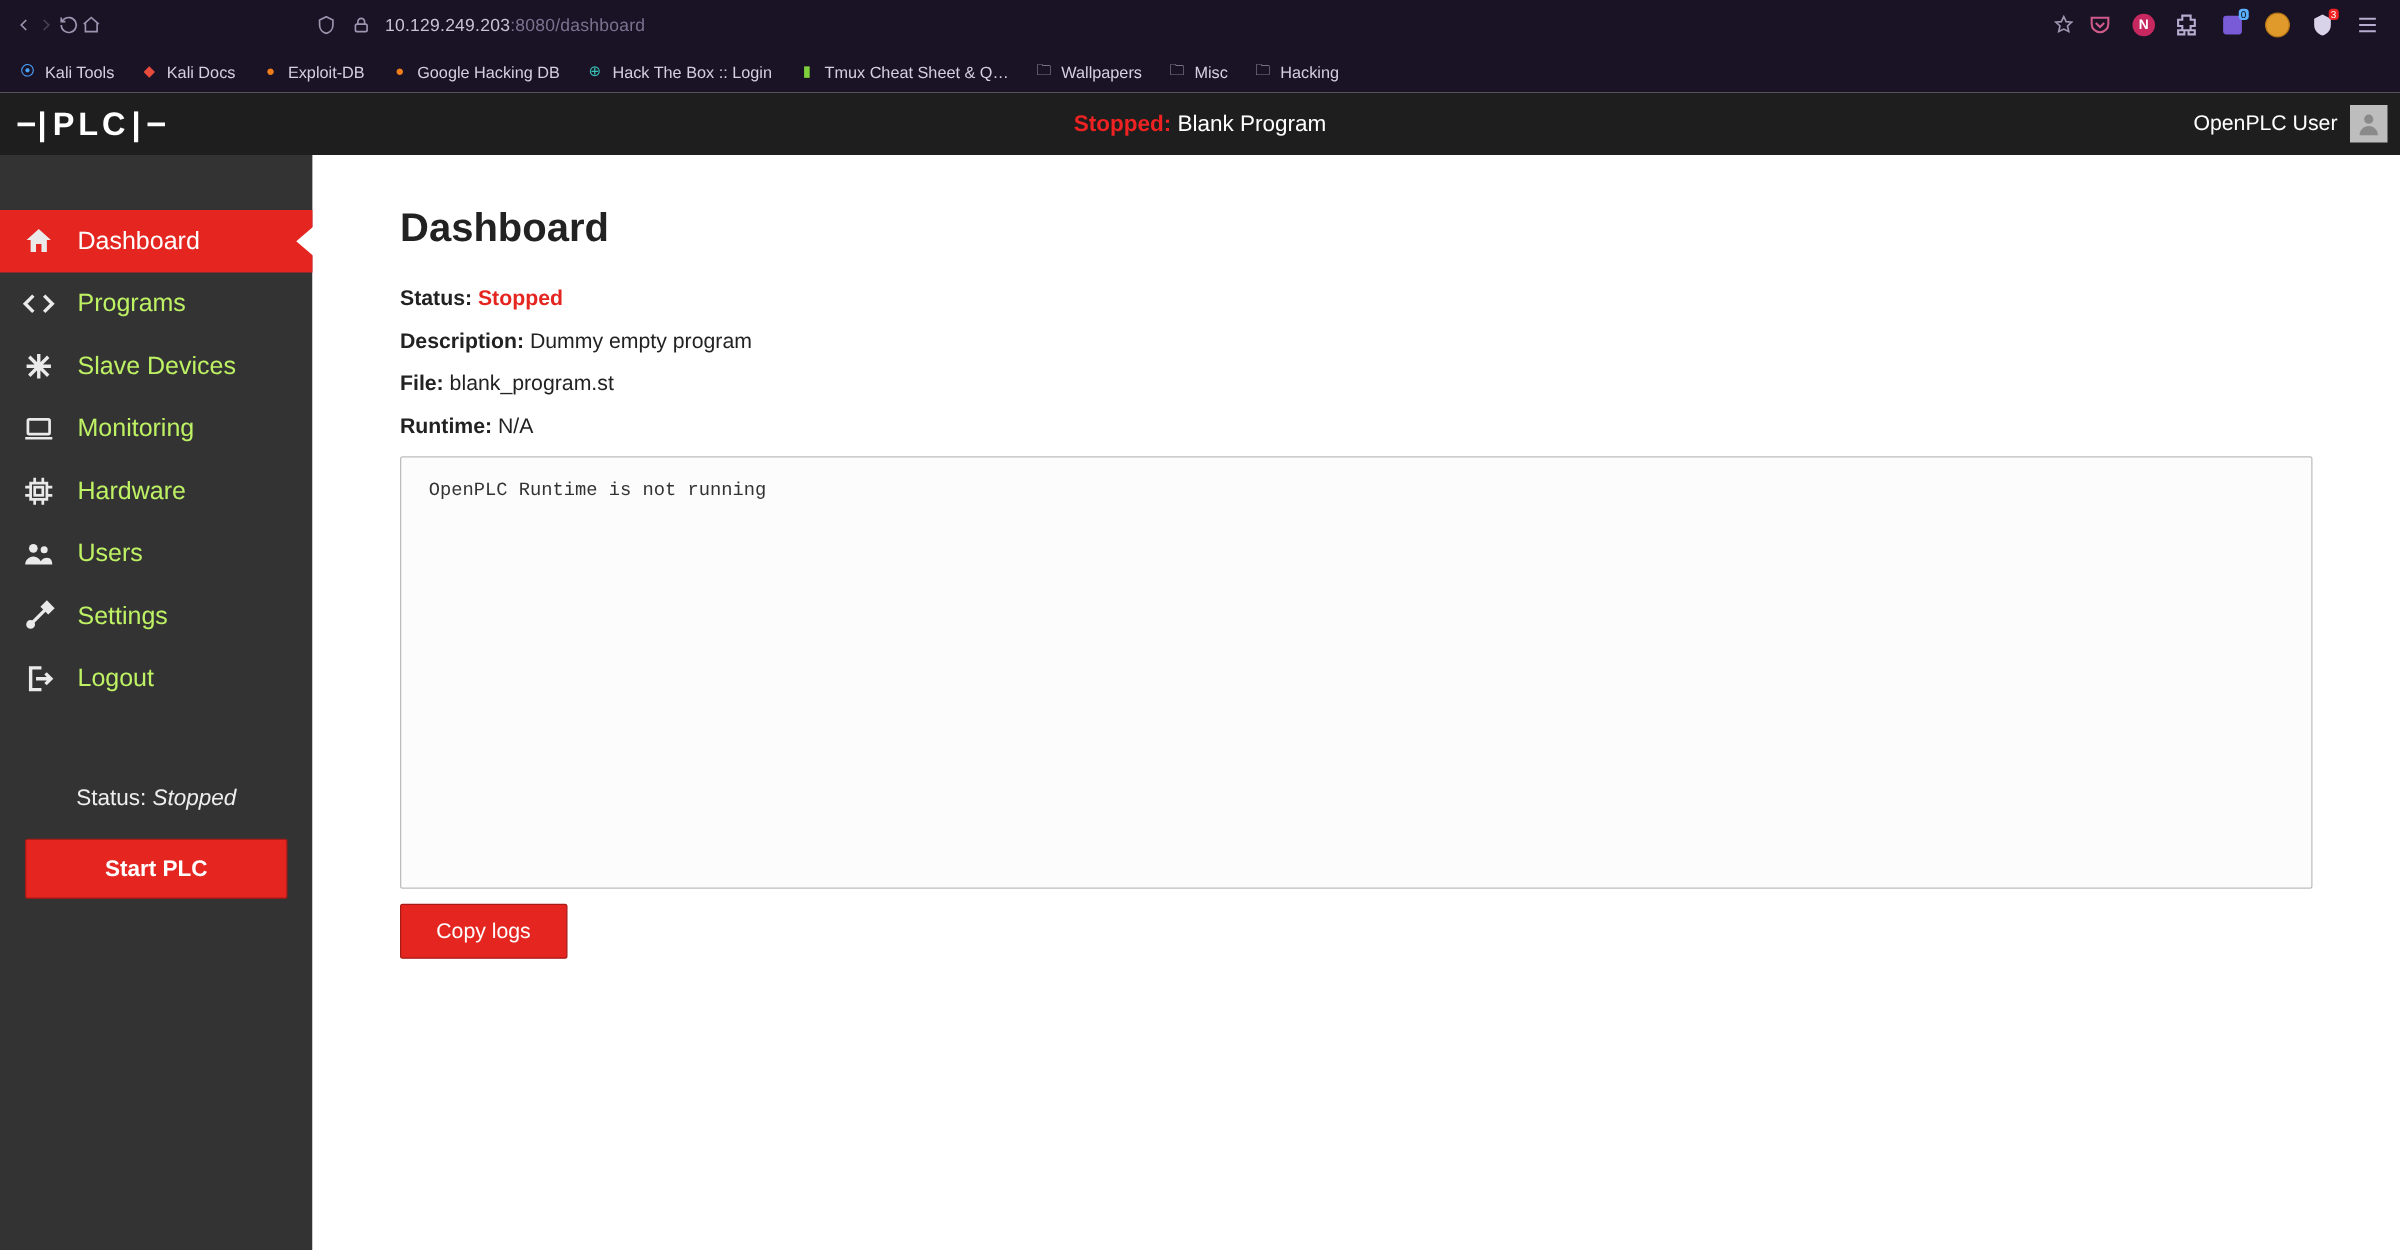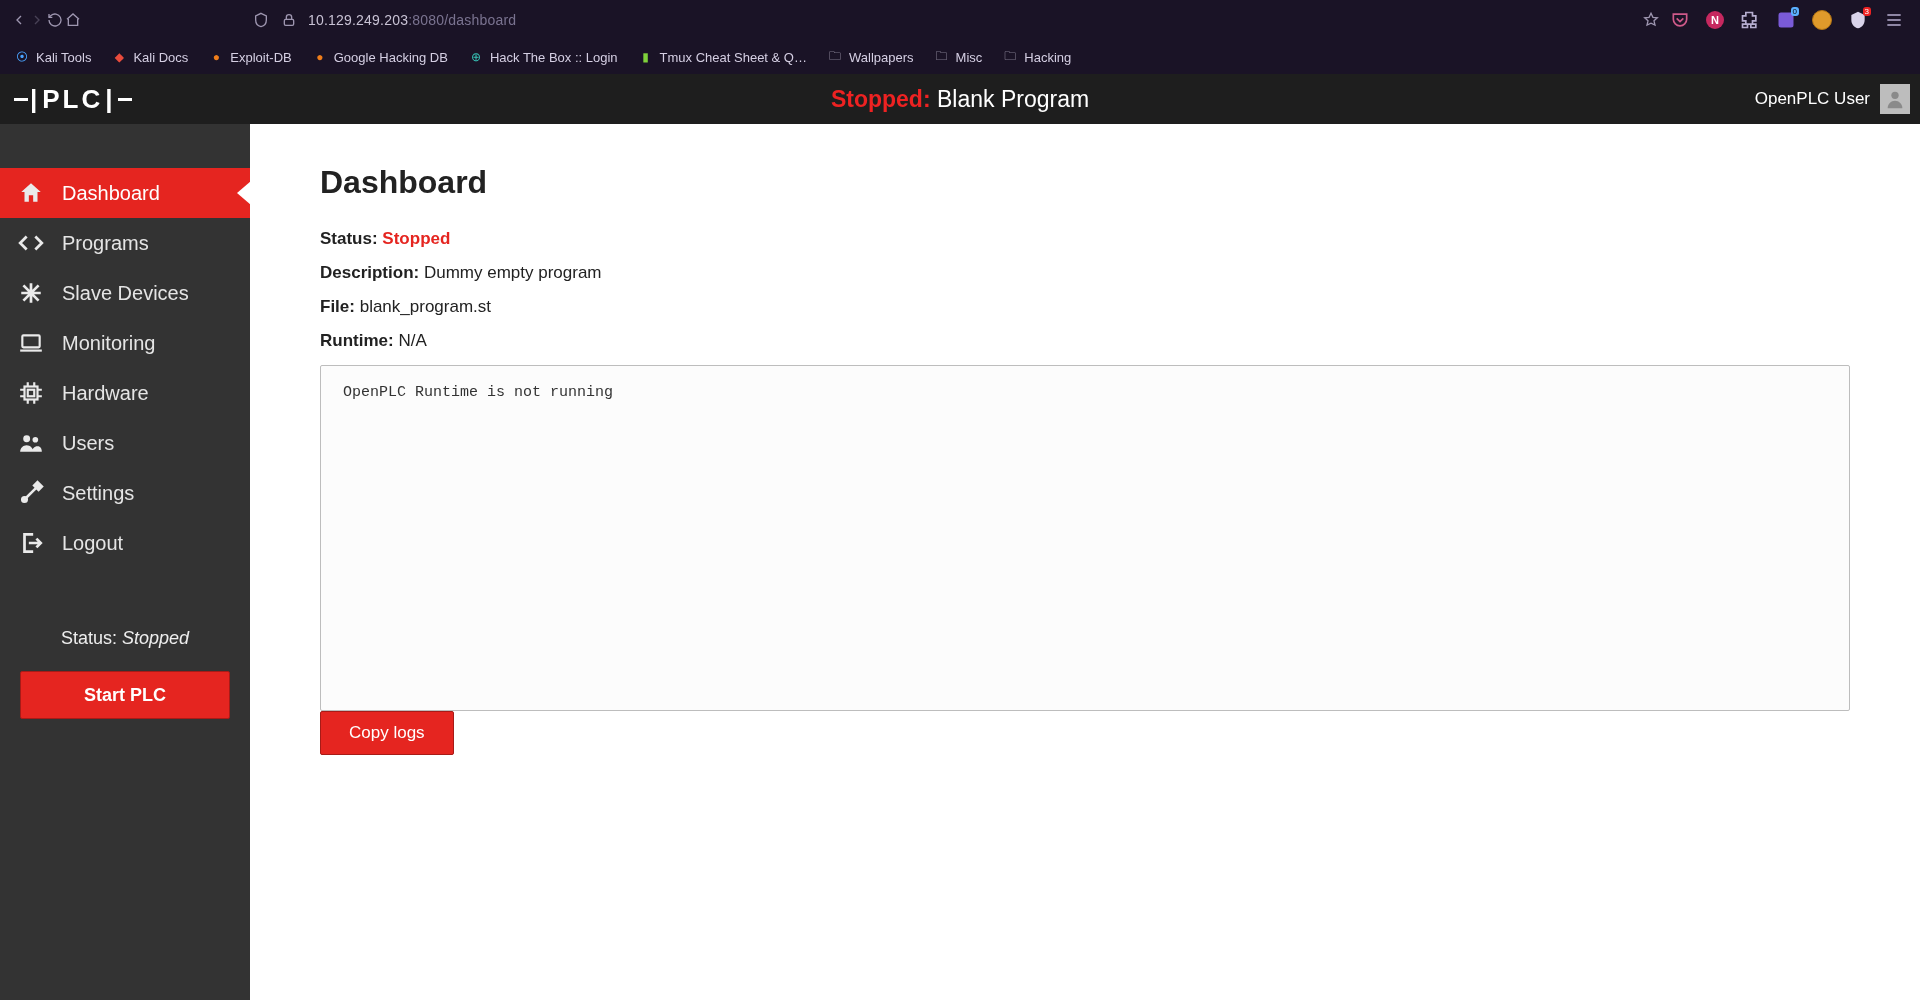--- a/index.html
+++ b/index.html
@@ -25,50 +25,50 @@
   .bm-item { display:flex; align-items:center; gap:6px; color:#d5cfe3; cursor:pointer;}
   .bm-fav { width:16px; height:16px; display:inline-flex; align-items:center; justify-content:center; font-size:12px;}
   .fav-blue { color:#4aa3ff;} .fav-red { color:#e94b3c;} .fav-orange{color:#ef7d1a;}
   .fav-green{color:#7fd13b;} .fav-folder{color:#c8c2d4;}
   .fav-teal{color:#37c1b5;}
 
   
   .plc-header { background:#1e1e1e; color:#fff; height:50px; display:flex; align-items:center; position:relative; }
   .plc-logo { display:flex; align-items:center; gap:0; color:#fff; font-weight:800; letter-spacing:3px; font-size:26px; padding-left:14px; font-family: "Arial Black", Arial, sans-serif;}
   .plc-logo .bar{display:inline-block;width:14px;height:3px;background:#fff;vertical-align:middle;}
-  .plc-center { position:absolute; left:50%; transform:translateX(-50%); font-size:23px; }
+  .plc-center { position:absolute; left:50%; transform:translateX(-50%); font-size:18px; }
   .plc-center .stop { color:#e22; font-weight:600;}
   .plc-userwrap { margin-left:auto; display:flex; align-items:center; gap:10px; padding-right:10px; font-size:17px;}
   .avatar-box { width:30px; height:30px; background:#bdbdbd; display:flex; align-items:center; justify-content:center; color:#888;}
   .avatar-box svg{width:22px;height:22px;}
 
   
   .app-body { display:flex; height: calc(1000px - 40px - 34px - 50px); }
   .sidebar { width:250px; background:#333333; color:#eee; display:flex; flex-direction:column; }
   .side-top-pad { height:44px; background:#333333;}
-  .side-item { display:flex; align-items:center; gap:18px; padding:12px 18px; font-size:20px; color:#e5e5e5; cursor:pointer; position:relative;}
+  .side-item { display:flex; align-items:center; gap:18px; padding:12px 18px; font-size:20px; color:#bef264; cursor:pointer; position:relative;}
   .side-item .s-icon{width:26px;height:26px;display:flex;align-items:center;justify-content:center;color:#eaeaea;}
   .side-item.active { background:#e52520; color:#fff;}
   .side-item.active::after{
     content:""; position:absolute; right:-1px; top:50%; transform:translateY(-50%);
     border-top:12px solid transparent; border-bottom:12px solid transparent; border-right:14px solid #fff;
   }
   .side-spacer{flex:0 0 40px;}
   .side-status{ text-align:center; color:#eee; font-size:18px; margin-top:20px;}
   .side-status em{font-style:italic;}
   .btn-startplc{ margin:22px 20px 0; background:#e52520; border:1px solid #a81b17; color:#fff; height:48px; font-size:18px; font-weight:700; cursor:pointer; border-radius:2px;}
 
   .content { flex:1; background:#fff; padding:40px 70px 40px 70px; overflow:auto; color:#222;}
   h1.page-title{ font-size:32px; font-weight:700; margin-bottom:28px;}
   .kv-row{ font-size:17px; margin:0 0 14px 0;}
   .kv-row b{font-weight:700;}
   .val-red{ color:#e52520; font-weight:700;}
   h2.section-title{ font-size:28px; font-weight:700; margin:54px 0 18px 0;}
   .log-box{ width:100%; height:346px; border:1px solid #bdbdbd; background:#fcfcfc; padding:18px 22px; font-family: "Courier New", monospace; font-size:15px; color:#333; border-radius:2px; overflow:auto; white-space:pre-wrap;}
-  .btn-copy{ background:#e52520; border:1px solid #a81b17; color:#fff; height:44px; padding:0 28px; font-size:17px; cursor:pointer; border-radius:2px;}
+  .btn-copy{ margin-top:12px; background:#e52520; border:1px solid #a81b17; color:#fff; height:44px; padding:0 28px; font-size:17px; cursor:pointer; border-radius:2px;}
 </style>
 </head>
 <body>
 
 <div class="browser-chrome">
   <div class="nav-bar">
     <span class="nav-icon">
       <svg viewBox="0 0 24 24" fill="none" stroke="currentColor" stroke-width="2">
           <path d="M15 6l-6 6 6 6"></path>
         </svg>

